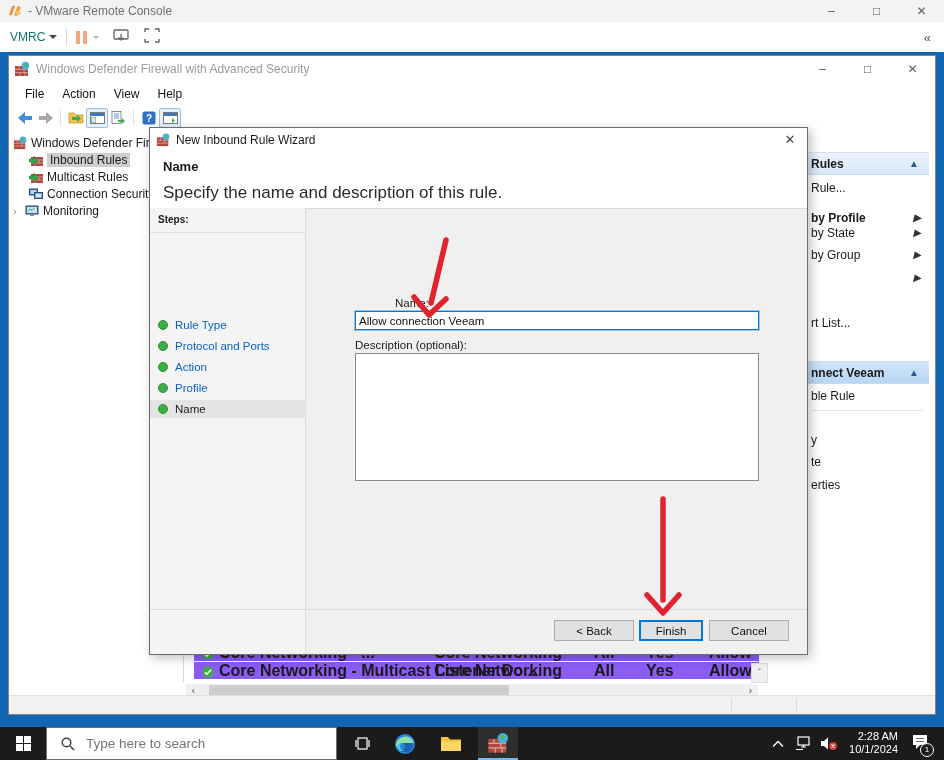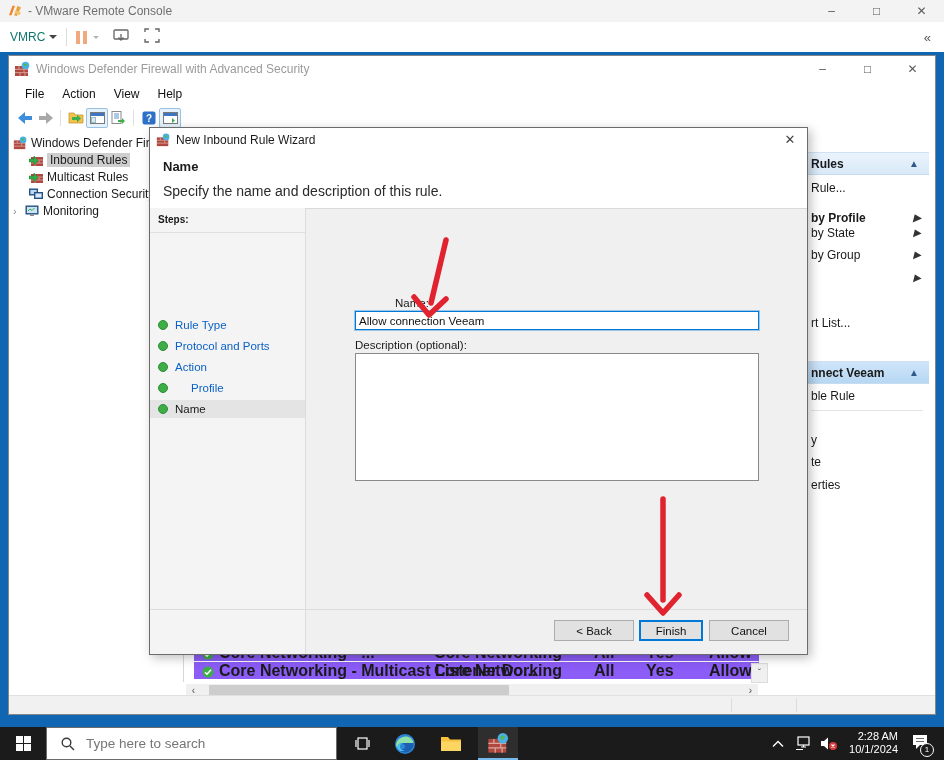--- a/index.html
+++ b/index.html
@@ -67,21 +67,21 @@
   .statusbar{position:absolute;left:0;right:0;bottom:0;height:18px;background:#f1f1f1;border-top:1px solid #e0e0e0;}
   .sb-div{position:absolute;top:2px;bottom:2px;width:1px;background:#dcdcdc;}
   
   .wizard{position:absolute;left:157px;top:130px;width:659px;height:528px;background:#f0f0f0;border:1px solid #6c6c6c;
           box-sizing:border-box;box-shadow:3px 3px 10px rgba(0,0,0,.25);z-index:5;}
   .wz-titlebar{position:absolute;top:0;left:0;right:0;height:24px;background:#fff;display:flex;align-items:center;}
   .wz-title{font-size:12px;color:#1a1a1a;margin-left:6px;}
   .wz-close{position:absolute;right:8px;top:4px;width:18px;height:16px;text-align:center;color:#444;font-size:13px;line-height:16px;}
   .wz-header{position:absolute;top:24px;left:0;right:0;height:56px;background:#fff;border-bottom:1px solid #d9d9d9;}
   .wz-heading{position:absolute;left:13px;top:7px;font-size:13px;font-weight:bold;}
-  .wz-sub{position:absolute;left:13px;top:31px;font-size:14px;color:#2a2a2a;}
+  .wz-sub{position:absolute;left:13px;top:31px;font-size:17px;color:#2a2a2a;}
   .wz-steps{position:absolute;top:80px;left:0;width:155px;bottom:0;background:#f4f4f4;border-right:1px solid #dcdcdc;}
   .steps-label{position:absolute;left:8px;top:6px;font-weight:bold;font-size:10px;}
   .steps-hdr-line{position:absolute;left:0;right:0;top:24px;height:1px;background:#e0e0e0;}
   .step-row{position:absolute;left:0;width:155px;height:18px;display:flex;align-items:center;font-size:11.5px;}
   .step-dot{width:8px;height:8px;border-radius:50%;background:#3dae46;border:1px solid #2e8d38;margin:0 7px 0 8px;}
   .step-link{color:#0b61c4;}
   .step-current{background:#e4e4e4;}
   .wz-label{position:absolute;font-size:11.5px;color:#1a1a1a;}
   .wz-input{position:absolute;left:205px;top:183px;width:396px;height:15px;border:1px solid #0078d7;
             box-shadow:0 0 0 1px rgba(0,120,215,.35);background:#fff;font-family:"Liberation Sans",sans-serif;
@@ -378,21 +378,21 @@
             <span class="step-link">Rule Type</span>
           </div>
         <div class="step-row" style="top:129px;">
           <i class="step-dot"></i>
             <span class="step-link">Protocol and Ports</span>
           </div>
         <div class="step-row" style="top:150px;">
           <i class="step-dot"></i>
             <span class="step-link">Action</span>
           </div>
-        <div class="step-row" style="top:171px;gap:16px;">
+        <div class="step-row" style="top:171px;">
           <i class="step-dot"></i>
             <span class="step-link">Profile</span>
           </div>
         <div class="step-row step-current" style="top:192px;">
           <i class="step-dot"></i>
             <span>Name</span>
           </div>
       </div>
 
       <span class="wz-label" style="left:205px;top:169px;margin-left:40px;">Name:</span>

